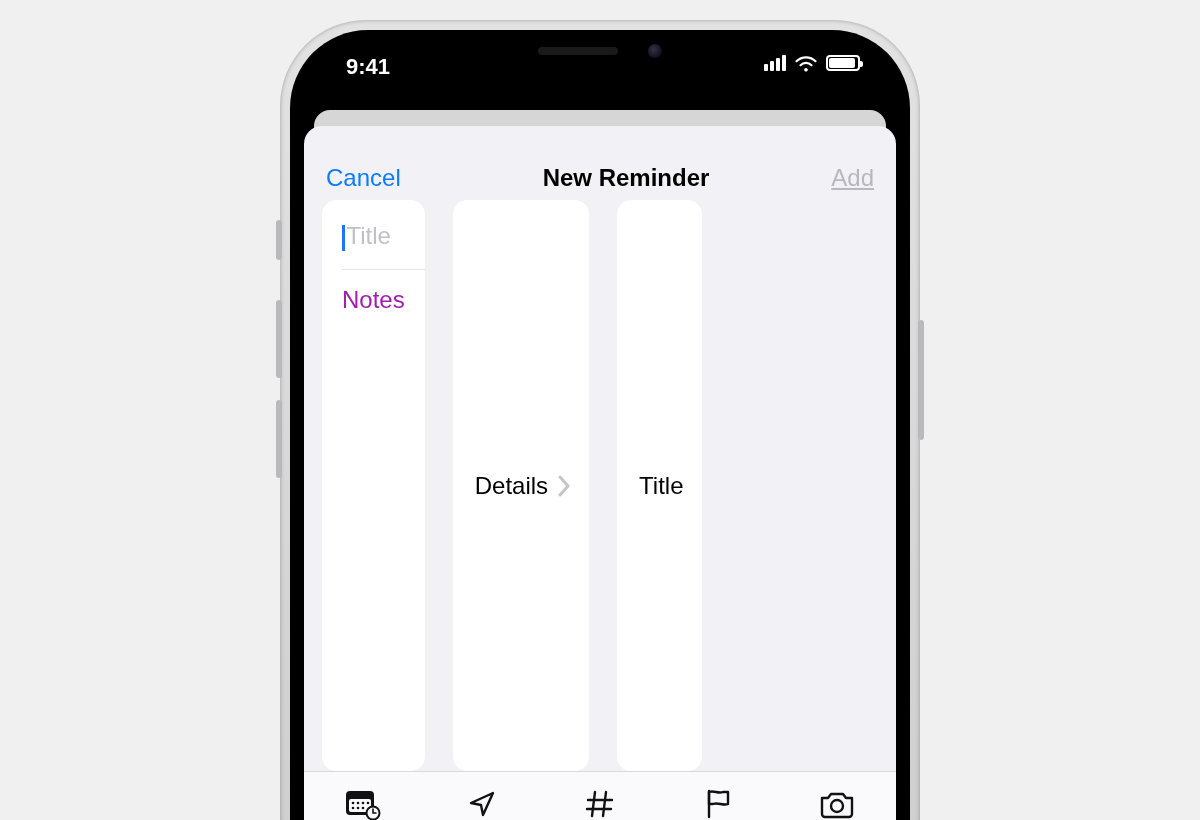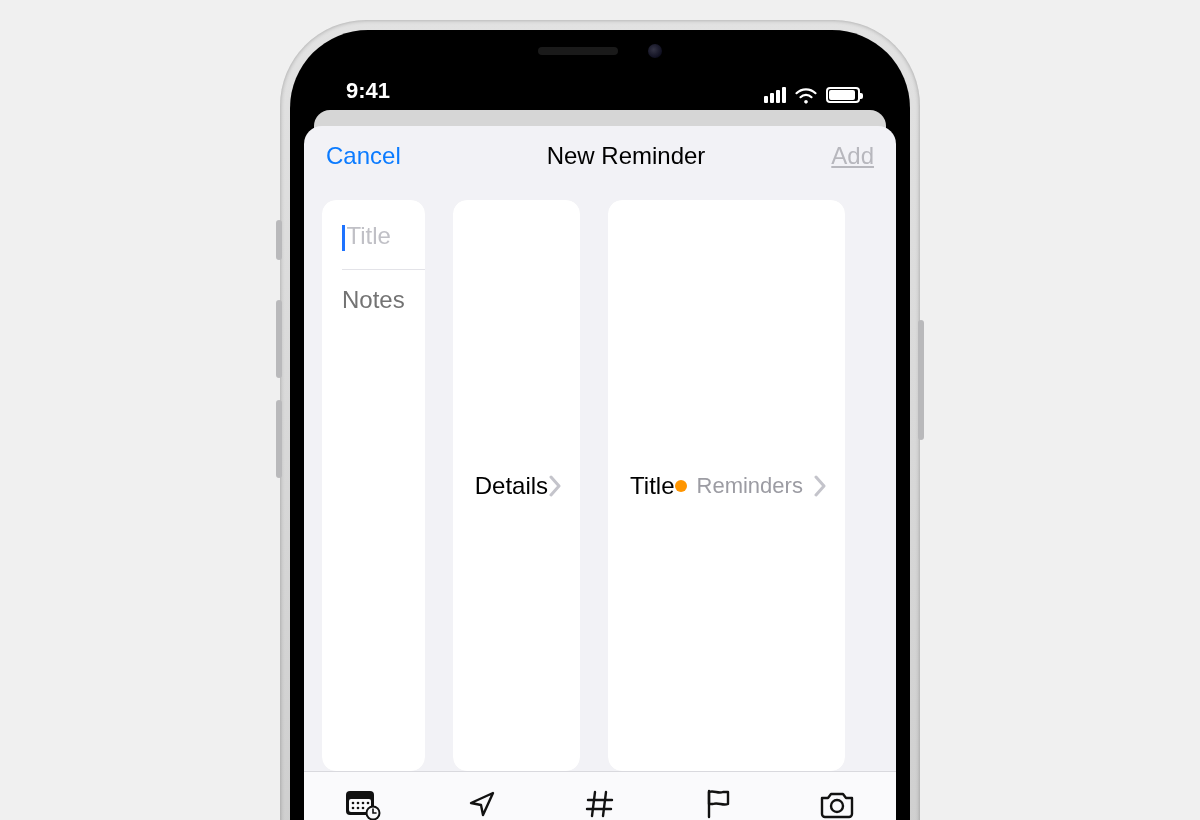--- a/index.html
+++ b/index.html
@@ -44,21 +44,21 @@
     width: 100%;
     height: 100%;
     background: #000;
     border-radius: 66px 66px 0 0;
     overflow: hidden;
     position: relative;
   }
   .status-bar {
     height: 60px;
     display: flex;
-    align-items: flex-end;
+    align-items: flex-start;
     justify-content: space-between;
     padding: 10px 36px 0 42px;
     color: #fff;
     font-weight: 600;
     font-size: 22px;
   }
   .status-right { display:flex; align-items:center; gap:8px; }
   .signal { display:flex; align-items:flex-end; gap:2px; }
   .signal i { display:block; width:4px; background:#fff; border-radius:1px; }
   .signal i:nth-child(1){height:7px} .signal i:nth-child(2){height:10px}
@@ -72,39 +72,39 @@
     background:#d6d6d6; border-radius:16px 16px 0 0;
   }
 
   .sheet {
     position:absolute; left:0; right:0; top:82px; bottom:0;
     background:#f2f2f6;
     border-radius: 18px 18px 0 0;
     display:flex; flex-direction:column;
   }
   .nav {
-    height:66px; display:flex; align-items:flex-start; justify-content:space-between;
-    padding: 16px 22px;
+    height:66px; display:flex; align-items:flex-end; justify-content:space-between;
+    padding: 0 22px;
   }
   .nav .cancel { color:#0b7bff; font-size:24px; }
-  .nav .title { color:#000; font-size:24px; font-weight:400;margin-left:20px; }
+  .nav .title { color:#000; font-size:24px; font-weight:700;margin-left:20px; }
   .nav .add { color:#b7b7bd; font-size:24px;text-decoration:underline; }
 
   .content { padding: 8px 18px 0 18px; flex:1; display:flex; flex-direction:row; gap:28px;}
   .card {
     background:#fff; border-radius:14px;
     box-shadow: 0 0 0.5px rgba(0,0,0,0.05);
   }
   .input-card { padding: 4px 0; }
   .title-row { padding: 18px 20px; font-size:24px; color:#c0c0c6; position:relative; }
   .title-row .cursor { display:inline-block; width:2.5px; height:26px; background:#1e73ff; vertical-align:middle; margin-right:2px; }
   .sep { height:1px; background:#e3e3e8; margin-left:20px; }
-  .notes-row { padding: 16px 20px 70px 20px; font-size:24px; color:#737373; }
-
-  .row-card { padding: 22px 18px 22px 22px; display:flex; align-items:center; justify-content:space-between; }
+  .notes-row { padding: 16px 20px 70px 20px; font-size:24px; color:#a21caf; }
+
+  .row-card { padding: 22px 18px 22px 22px; display:flex; align-items:center; justify-content:space-between;gap:9px; }
   .row-label { font-size:24px; color:#000; }
   .row-right { display:flex; align-items:center; gap:10px; color:#9c9ca3; font-size:22px; }
   .dot { width:12px; height:12px; border-radius:50%; }
   .chev { color:#c4c4cb; }
 
   .toolbar {
     border-top:1px solid #d9d9de;
     background:#fafafc;
     padding: 14px 0 18px 0;
     display:flex; justify-content:space-around; align-items:center;
@@ -179,27 +179,20 @@
             <span class="row-label">Details</span>
             <div class="row-right">
               <svg class="chev" width="14" height="22" viewBox="0 0 14 22">
                   <path d="M3 2l8 9-8 9" stroke="#c4c4cb" stroke-width="3" fill="none" stroke-linecap="round" stroke-linejoin="round"></path>
                 </svg>
             </div>
           </div>
 
           <div class="card row-card">
             <span class="row-label">Title</span>
-            <div class="row-right">
-              <span class="dot" style="background:#ff9500"></span>
-              <span>Reminders</span>
-              <svg class="chev" width="14" height="22" viewBox="0 0 14 22">
-                  <path d="M3 2l8 9-8 9" stroke="#c4c4cb" stroke-width="3" fill="none" stroke-linecap="round" stroke-linejoin="round"></path>
-                </svg>
-            </div>
           </div>
         </div>
 
         <div class="toolbar">
           <div class="tool">
             <svg width="38" height="34" viewBox="0 0 38 34">
               <rect x="2" y="4" width="28" height="24" rx="4" fill="#111"></rect>
               <rect x="5" y="12" width="22" height="13" rx="2" fill="#fafafc"></rect>
               <g fill="#111">
                   <circle cx="9" cy="16" r="1.3"></circle>

